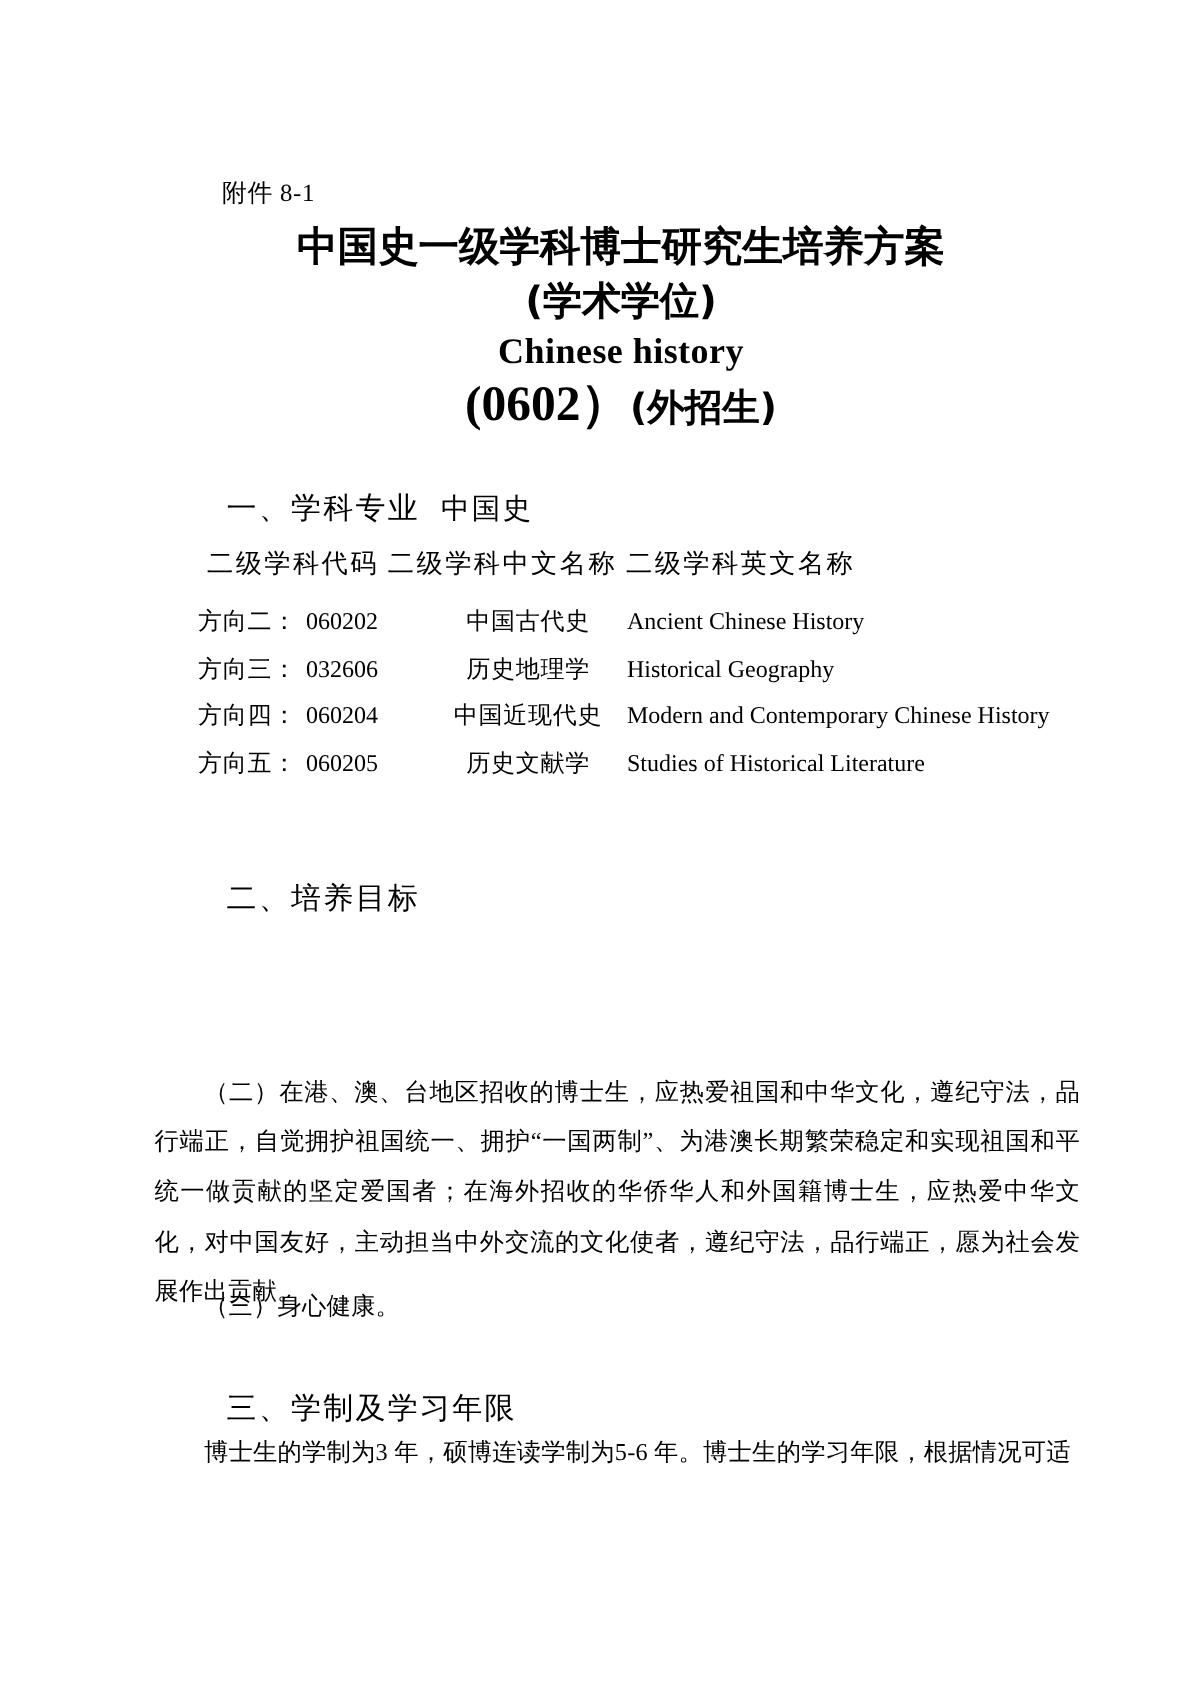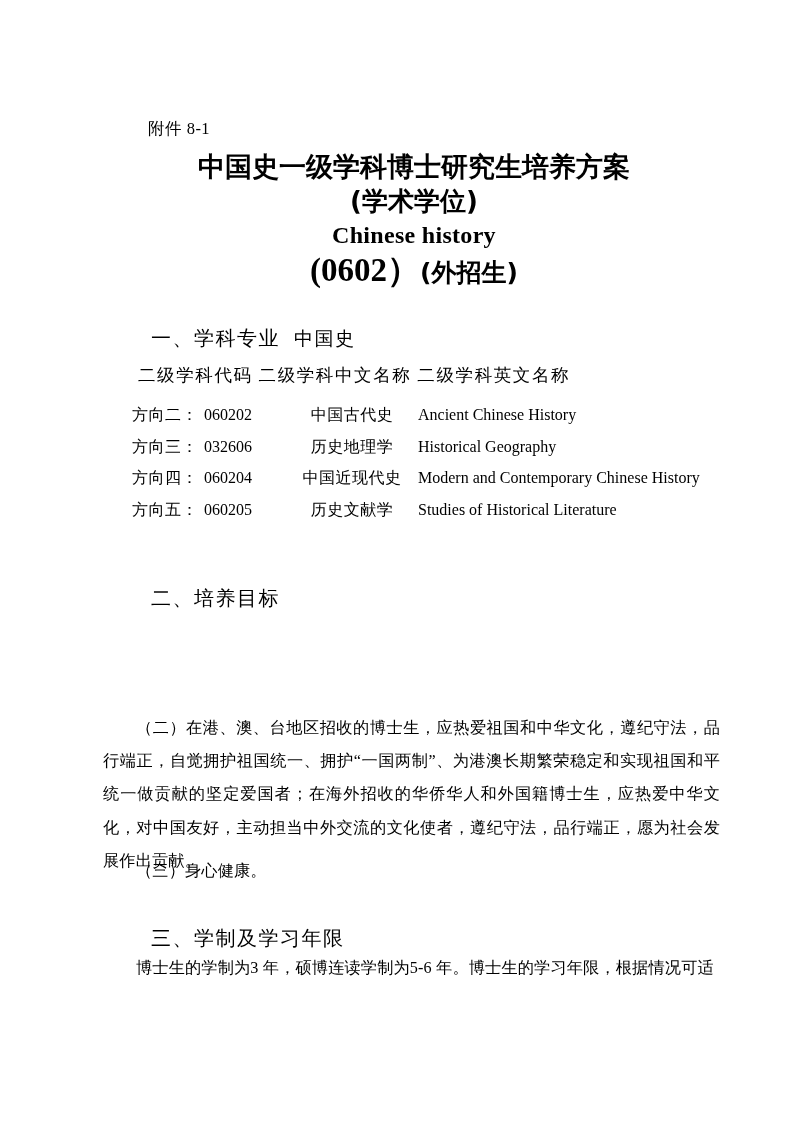--- a/index.html
+++ b/index.html
@@ -38,21 +38,21 @@
 
   
   .title-block {
     position: absolute;
     left: 90px;
     top: 150px;
     width: 620px;
     text-align: center;
   }
   .title-cn-main {
-    font-family: Liberation Sans, sans-serif;
+    font-family: Liberation Mono, monospace;
     font-weight: 700;
     font-size: 27px;
     line-height: 34px;
     letter-spacing: 0px;
   }
   .title-cn-sub {
     font-family: "DejaVu Sans", "Liberation Sans", sans-serif;
     font-weight: 700;
     font-size: 26px;
     line-height: 34px;

